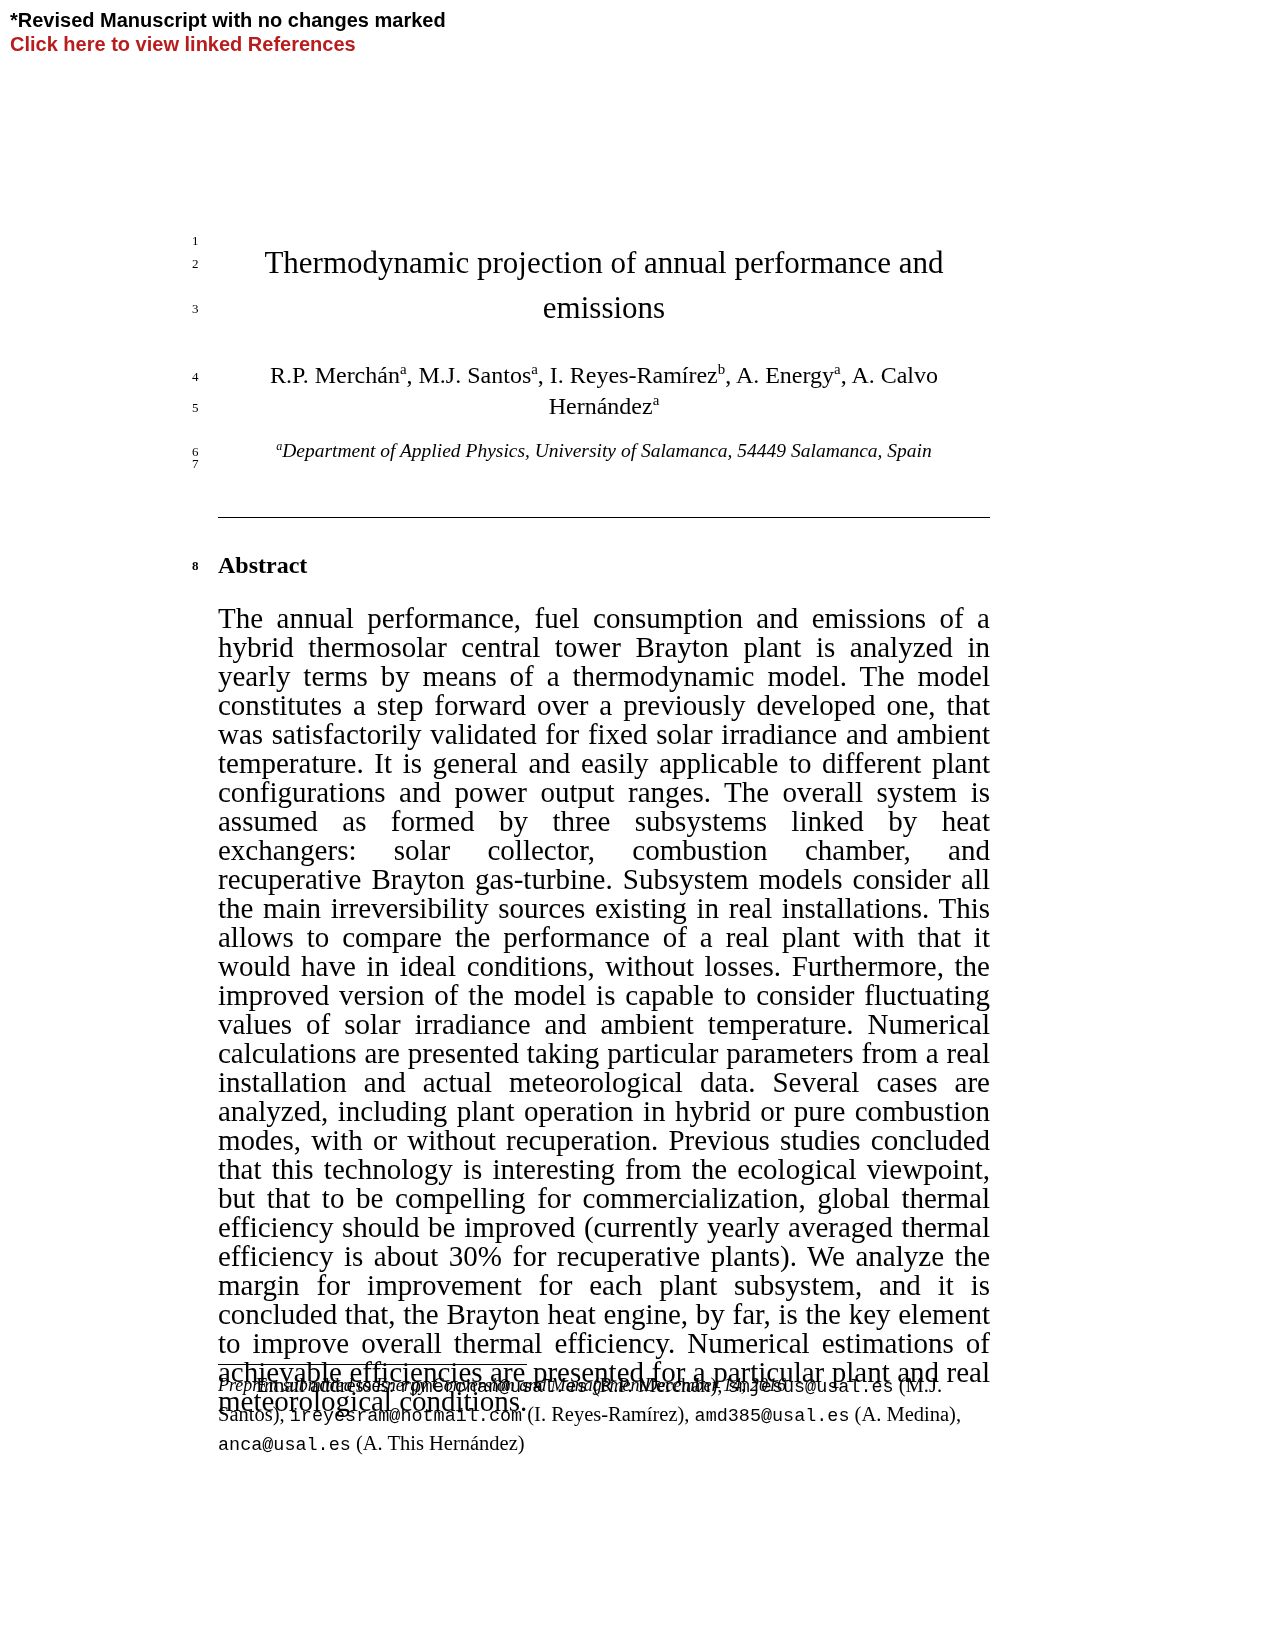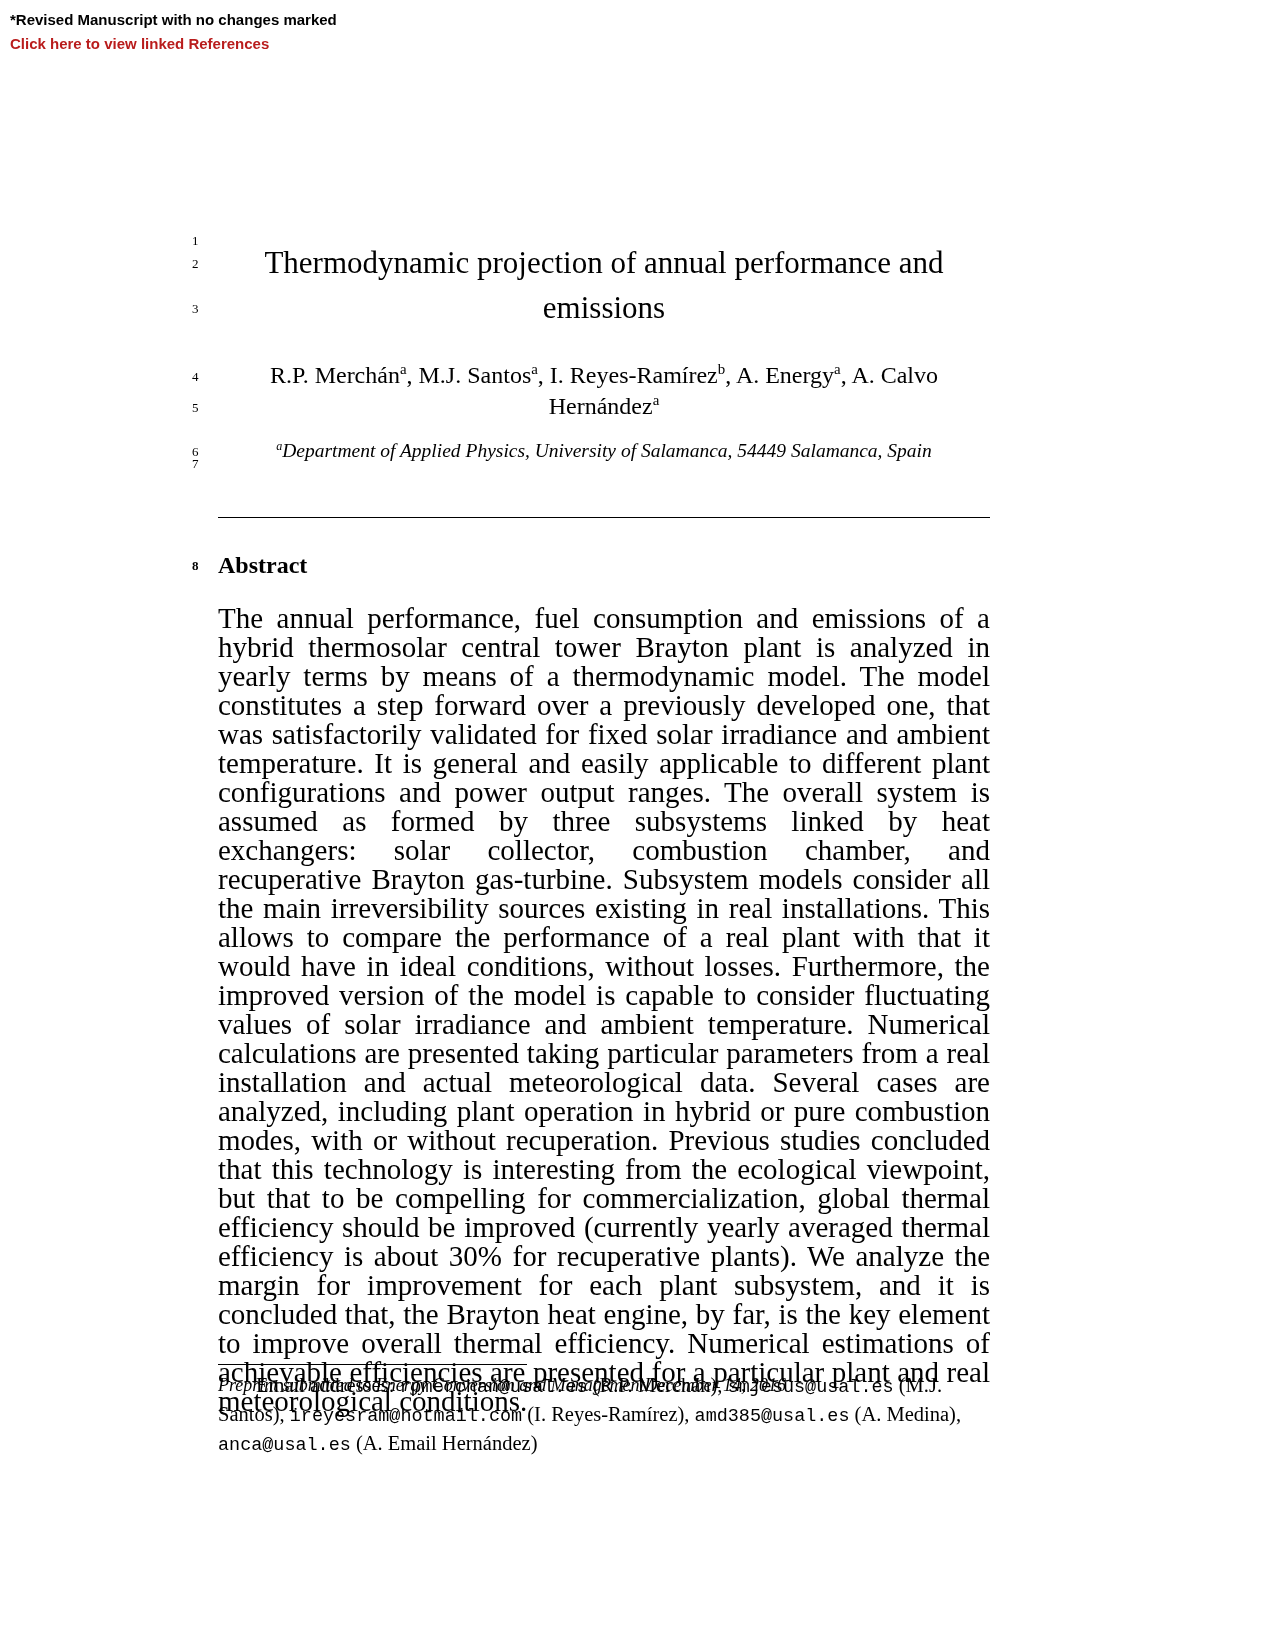--- a/index.html
+++ b/index.html
@@ -13,21 +13,21 @@
     color: #000000;
   }
 
   
   .top-header {
     position: absolute;
     top: 8px;
     left: 10px;
     font-family: "Liberation Sans", sans-serif;
     font-weight: bold;
-    font-size: 15px;
+    font-size: 20px;
     line-height: 24px;
   }
   .references-link {
     display: block;
     color: #b91c1c;
     text-decoration: none;
     cursor: pointer;
   }
 
   
@@ -194,16 +194,16 @@
 <div class="footer">
   <hr class="footnote-rule">
   <div class="footer-overlap">
     <div class="preprint-line">
       <span>Preprint submitted to Energy Conversion and Management</span>
       <span>December 14, 2016</span>
     </div>
     <div class="footnote">
       <div class="fn-line first"><span class="it">Email addresses: </span><span class="mono">rpmerchan@usal.es</span><span> (R.P. Merchán), </span><span class="mono">smjesus@usal.es</span><span> (M.J.</span></div>
       <div class="fn-line"><span>Santos), </span><span class="mono">ireyesram@hotmail.com</span><span> (I. Reyes-Ramírez), </span><span class="mono">amd385@usal.es</span><span> (A. Medina),</span></div>
-      <div class="fn-line"><span class="mono">anca@usal.es</span><span> (A. Email Hernández)</span></div>
+      <div class="fn-line"><span class="mono">anca@usal.es</span><span> (A. This Hernández)</span></div>
     </div>
   </div>
 </div>
 
 </body></html>

